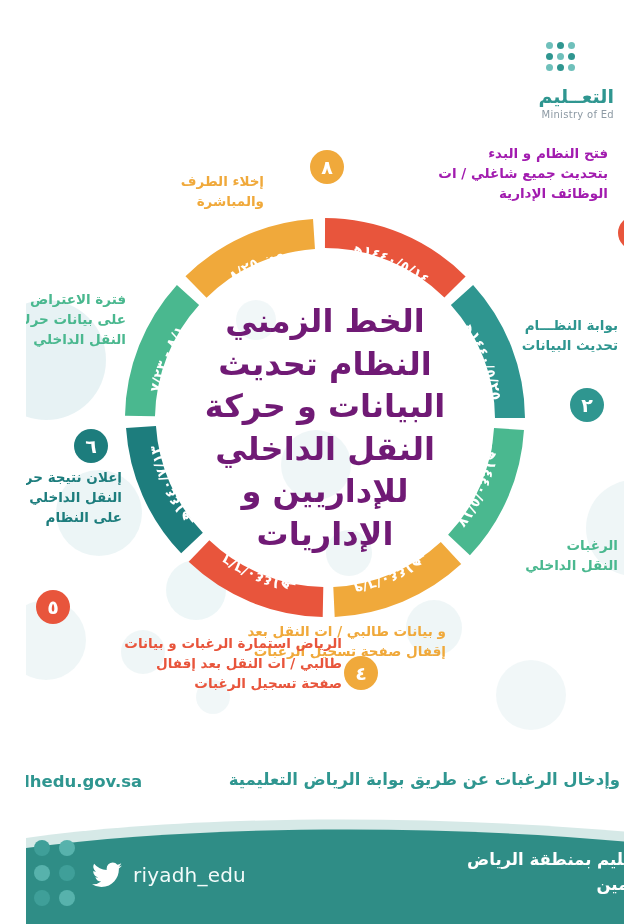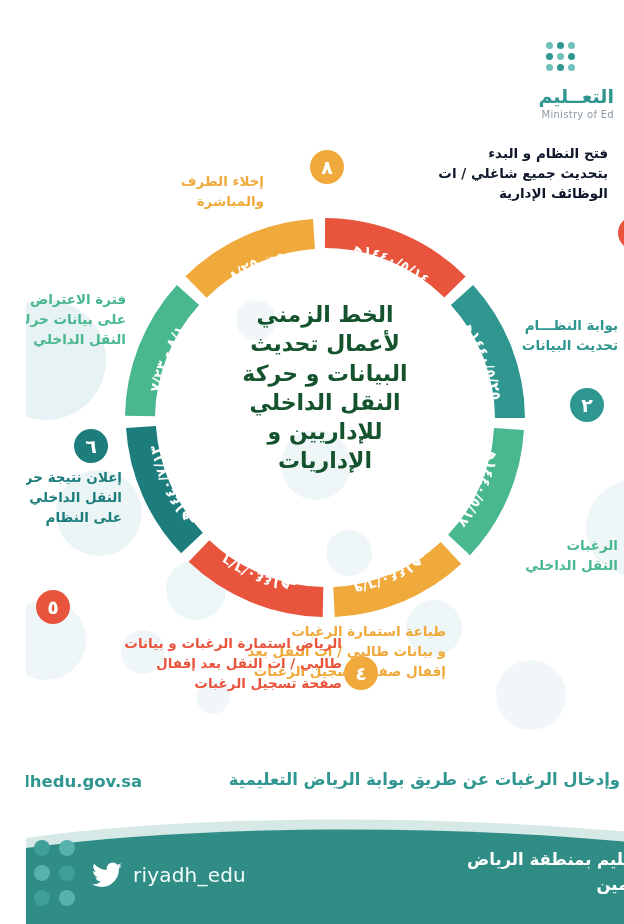--- a/index.html
+++ b/index.html
@@ -23,21 +23,21 @@
   .dotgrid i.lt{background:#6fc0bb;}
   .logo-ar{margin-top:14px;font-size:19px;color:#2f9690;font-weight:700;letter-spacing:1px;
            white-space:nowrap;text-align:right;direction:rtl;}
   .logo-en{margin-top:2px;font-size:10px;color:#8d9aa4;white-space:nowrap;
            text-align:right;direction:ltr;letter-spacing:.3px;}
 
   
   .center-title{
     position:absolute;left:50%;top:300px;transform:translateX(-50%);
     width:250px;text-align:center;z-index:5;
-    color:#14532d;font-weight:700;font-size:22px;line-height:1.33;direction:rtl;
+    color:#701a75;font-weight:700;font-size:32px;line-height:1.33;direction:rtl;
   }
   .center-title div{white-space:nowrap;}
 
   
   .ring{position:absolute;left:50%;top:418px;transform:translate(-50%,-50%);
         width:430px;height:430px;z-index:2;pointer-events:none;}
 
   
   .conn{position:absolute;z-index:3;}
 
@@ -149,35 +149,35 @@
         <text><textPath href="#p5" startOffset="50%" text-anchor="middle">١٤٤٠/٦/٦هـ</textPath></text>
         <text><textPath href="#p6" startOffset="50%" text-anchor="middle">١٤٤٠/٧/١٣هـ</textPath></text>
         <text><textPath href="#p7" startOffset="50%" text-anchor="middle">٨/١ - ٧/٢٣</textPath></text>
         <text><textPath href="#p8" startOffset="50%" text-anchor="middle">من ٨/٢٥</textPath></text>
       </g>
     </svg>
   </div>
 
   <div class="center-title">
     <div>الخط الزمني</div>
-    <div>لأعمال تحديث</div>
+    <div>النظام تحديث</div>
     <div>البيانات و حركة</div>
     <div>النقل الداخلي</div>
     <div>للإداريين و</div>
     <div>الإداريات</div>
   </div>
 
   <div class="conn">
     
     
   </div>
   <div class="badge" style="left:592px;top:216px;background:#e8553c;">
     <span>١</span>
   </div>
-  <div class="item-txt" style="right:16px;top:144px;color:#0f172a;text-align:right;">
+  <div class="item-txt" style="right:16px;top:144px;color:#a21caf;text-align:right;">
     <div>فتح النظام و البدء</div>
     <div>بتحديث جميع شاغلي / ات</div>
     <div>الوظائف الإدارية</div>
   </div>
 
   <div class="conn">
     
   </div>
   <div class="badge" style="left:544px;top:388px;background:#2f9690;">
     <span>٢</span>
@@ -196,21 +196,20 @@
     <div>النقل الداخلي</div>
   </div>
 
   <div class="conn">
     
   </div>
   <div class="badge" style="left:318px;top:656px;background:#f0a93b;">
     <span>٤</span>
   </div>
   <div class="item-txt" style="right:178px;top:622px;color:#f0a93b;text-align:right;">
-    <div>طباعة استمارة الرغبات</div>
     <div>و بيانات طالبي / ات النقل بعد</div>
     <div>إقفال صفحة تسجيل الرغبات</div>
   </div>
 
   <div class="conn">
     
     
   </div>
   <div class="badge" style="left:10px;top:590px;background:#e8553c;">
     <span>٥</span>

